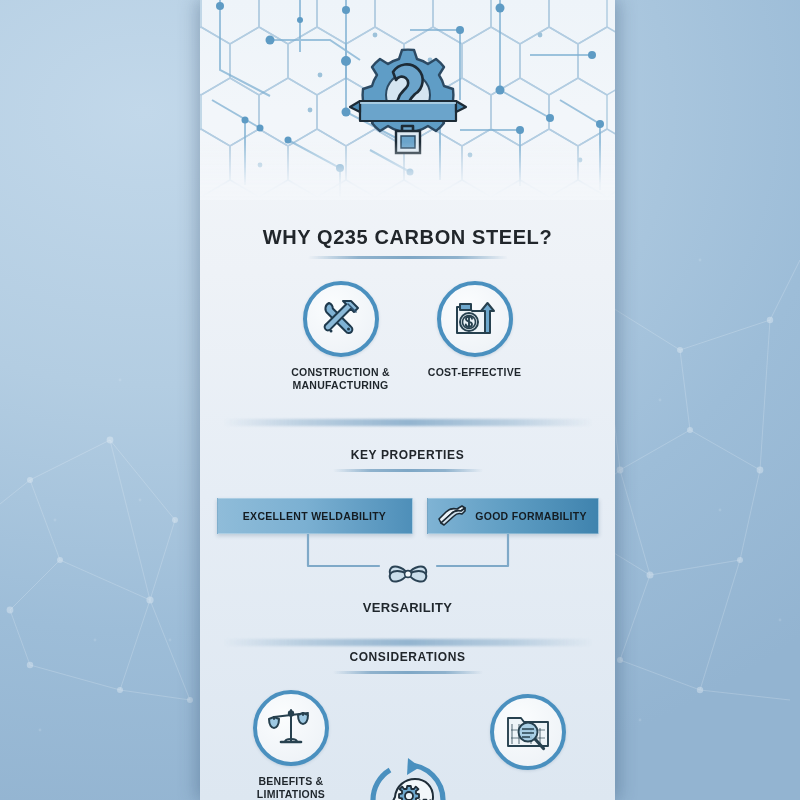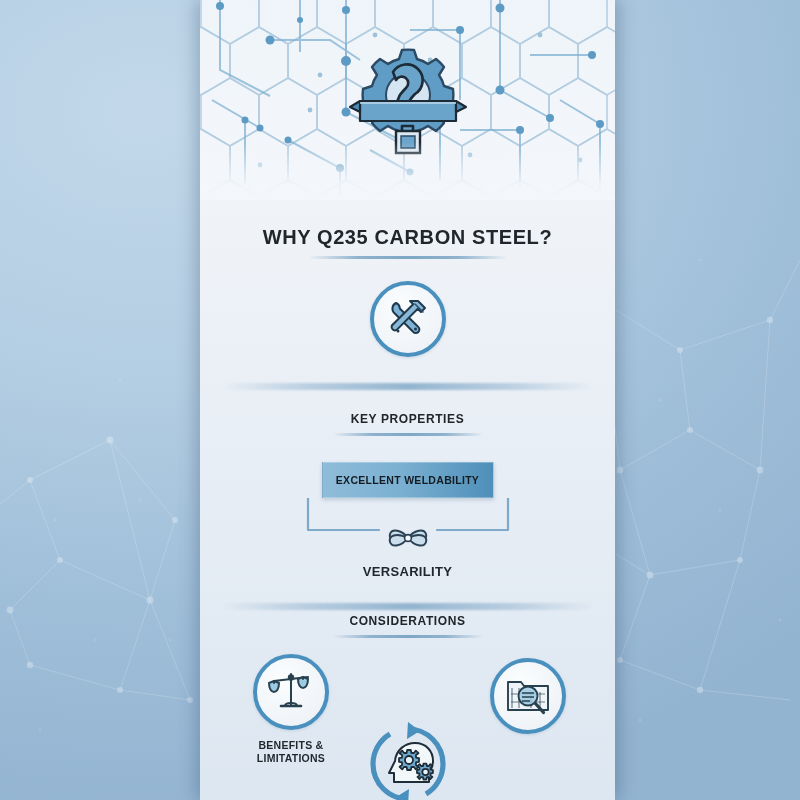--- a/index.html
+++ b/index.html
@@ -86,21 +86,21 @@
   #pill-row{
     display:flex; justify-content:center; gap:14px; margin-top:26px;
   }
   .pill{
     height:36px; display:flex; align-items:center; justify-content:center;
     color:#141c22; font-size:10.5px; font-weight:bold; letter-spacing:.3px;
     box-shadow:0 2px 4px rgba(50,85,120,.22);
     border:1px solid rgba(255,255,255,.28);
   }
   #pill-weldability{
-    width:172px;
+    width:196px;
     background:linear-gradient(90deg,#8fbcd9 0%,#7bb0d2 45%,#4e8fb9 100%);
   }
   #pill-formability{
     width:172px; gap:7px;
     background:linear-gradient(90deg,#7fb3d4 0%,#5d9cc2 50%,#3f83ae 100%);
   }
 
   
   #connector-wrap{ position:relative; height:64px; }
   #connector{ position:absolute; left:50%; top:0; transform:translateX(-50%); }
@@ -314,33 +314,61 @@
             <path d="M11 7 a6.2 6.2 0 0 0 -1.2 10.5 l18 18 a3.6 3.6 0 1 0 5 -5
                      l-18 -18 A6.2 6.2 0 0 0 11 7 Z" fill="#7fb2d4"></path>
             <circle cx="30.5" cy="33" r="1.5" fill="#1f3a4d" stroke="none"></circle>
             <path d="M33 5 l7 7 l-4 4 l-3.2 -3.2 l-19.8 19.8 a3.4 3.4 0 1 1 -4.6 -4.6
                      l19.8 -19.8 l-3.2 -3.2 Z" fill="#8ab9d8"></path>
             <path d="M30 8 l8 8" stroke="#2c5170" stroke-width="1.6"></path>
             <circle cx="13" cy="35" r="1.5" fill="#1f3a4d" stroke="none"></circle>
           </g>
         </svg>
       </div>
-    </div>
-
-
+      <div class="icon-label">CONSTRUCTION &amp;<br>MANUFACTURING</div>
+    </div>
+
+
+    <div class="icon-item">
+      <div class="icon-ring">
+        <svg width="46" height="44" viewBox="0 0 46 44">
+          <g stroke="#27414f" stroke-width="2" stroke-linejoin="round" stroke-linecap="round">
+            <path d="M5 10 l12 0 l3 4 l14 0 l0 22 l-29 0 Z" fill="#eef4f8"></path>
+            <path d="M8 7 l11 0 l0 6 l-11 0 Z" fill="#6ea8cd"></path>
+            <circle cx="17" cy="25" r="9" fill="#e8f0f6"></circle>
+            <circle cx="17" cy="25" r="6.5" fill="none" stroke-width="1.6"></circle>
+            <path d="M17 19.5 l0 11 M20 21.8 c0 -1.6 -1.6 -2.2 -3 -2.2 c-1.7 0 -3 0.9 -3 2.4
+                     c0 3.2 6 2.1 6 5.3 c0 1.6 -1.4 2.5 -3 2.5 c-1.6 0 -3.2 -0.7 -3.2 -2.4" fill="none" stroke-width="1.9"></path>
+            <path d="M33 36 l0 -22 l-4 0 l6.5 -8 l6.5 8 l-4 0 l0 22 Z" fill="#6ea8cd"></path>
+          </g>
+        </svg>
+      </div>
+      <div class="icon-label">COST-EFFECTIVE</div>
+    </div>
   </div>
 
   <div class="divider" style="margin-top:26px"></div>
 
   <div class="sec-title title-sub" style="margin-top:22px">KEY PROPERTIES</div>
   <div class="title-rule short"></div>
 
   <div id="pill-row">
     <div class="pill" id="pill-weldability">
       <span>EXCELLENT WELDABILITY</span>
+    </div>
+    <div class="pill" id="pill-formability">
+      <svg width="30" height="24" viewBox="0 0 30 24">
+        <g fill="#e9f1f7" stroke="#1c2a35" stroke-width="1.6" stroke-linejoin="round">
+          <path d="M3 19 L13 10 C16 7 19 6 23 7 L27 4 L24 2 L19 5
+                   C15 4 11 5 8 8 L1 15 Z"></path>
+          <path d="M3 19 L6 21 L16 12 C18 10 21 9 24 10 L27 7 L27 4
+                   L23 7 C19 6 16 7 13 10 Z" fill="#cfe0ec"></path>
+        </g>
+      </svg>
+      <span>GOOD FORMABILITY</span>
     </div>
   </div>
 
   <div id="connector-wrap">
     <svg id="connector" width="214" height="42" viewBox="0 0 214 42">
       <g fill="none" stroke="#7fa9c8" stroke-width="2.2" stroke-linecap="round" stroke-linejoin="round">
         <path d="M7 0 L7 32 L78 32"></path>
         <path d="M207 0 L207 32 L136 32"></path>
       </g>
     </svg>

